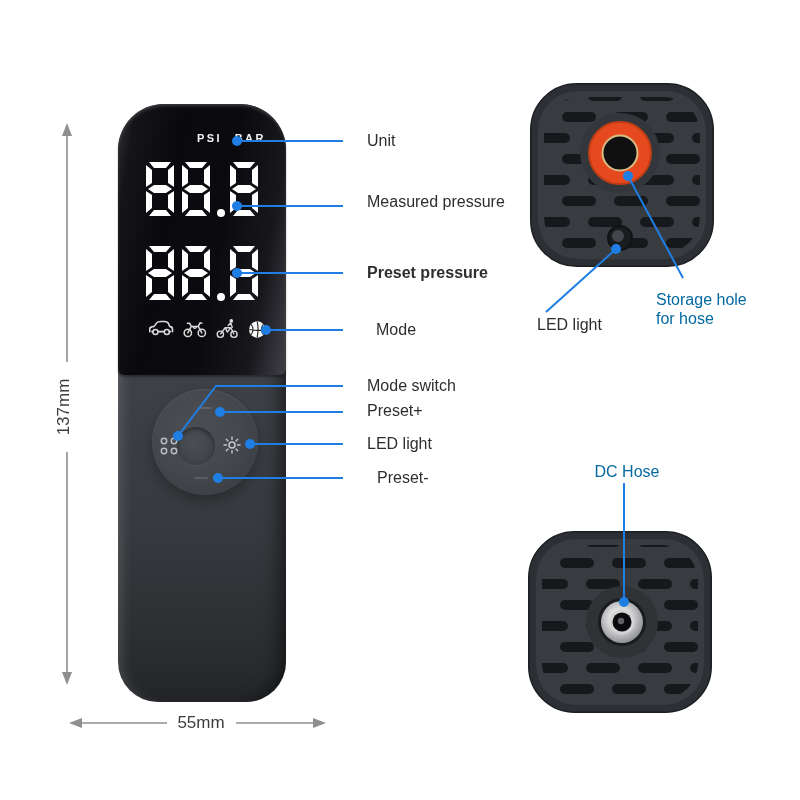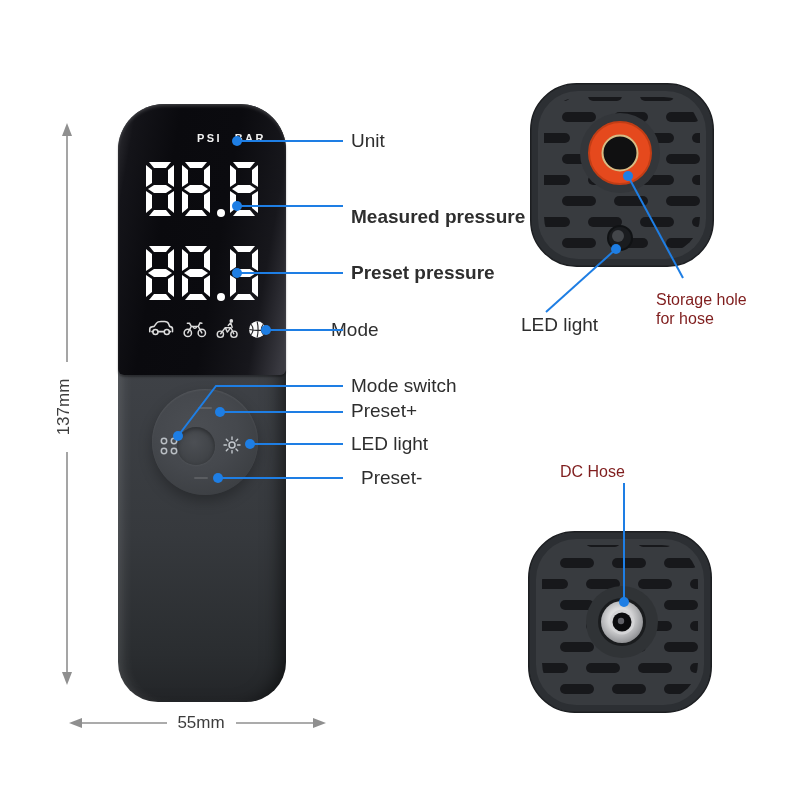--- a/index.html
+++ b/index.html
@@ -24,22 +24,22 @@
 
   .dial{position:absolute;left:34px;top:285px;width:106px;height:106px;border-radius:50%;
         background:radial-gradient(circle at 42% 38%,#4b4e53 0%,#45484d 45%,#3c3f43 78%,#36393d 100%);
         box-shadow:0 6px 14px rgba(0,0,0,.28), inset 0 1px 2px rgba(255,255,255,.08);}
   .dial-inner{position:absolute;left:25px;top:38px;width:38px;height:38px;border-radius:50%;
         background:radial-gradient(circle at 45% 40%,#4c4f54,#3f4246 70%);
         box-shadow:inset 0 2px 4px rgba(0,0,0,.35), 0 1px 2px rgba(255,255,255,.05);}
   .dial-mark{position:absolute;width:14px;height:2px;background:rgba(255,255,255,.13);border-radius:1px;}
 
   
-  .callout{position:absolute;font-size:19px;color:#2e2e2e;transform:translateY(-50%);white-space:nowrap;}
-  .labelblock{position:absolute;font-size:16px;color:#7f1d1d;line-height:1.2;}
+  .callout{position:absolute;font-size:16px;color:#2e2e2e;transform:translateY(-50%);white-space:nowrap;margin-left:16px;}
+  .labelblock{position:absolute;font-size:16px;color:#0369a1;line-height:1.2;}
 
   
   .dim{position:absolute;font-size:17px;color:#3d3d3d;}
   .dim-v{transform:translate(-50%,-50%) rotate(-90deg);}
   .dim-h{transform:translate(-50%,-50%);}
 
   
   #overlay{position:absolute;left:0;top:0;z-index:5;pointer-events:none;}
   .txt-layer{z-index:6;}
 </style>
@@ -245,29 +245,29 @@
     <g fill="#8F8F8F">
       <polygon points="67,123 62,136 72,136"></polygon>
       <polygon points="67,685 62,672 72,672"></polygon>
       <polygon points="69,723 82,718 82,728"></polygon>
       <polygon points="326,723 313,718 313,728"></polygon>
     </g>
   </svg>
 
   <div class="txt-layer">
     <div class="callout" style="left:351px;top:141px;">Unit</div>
-    <div class="callout" style="left:351px;top:217px;font-weight:bold;">Measured pressure</div>
+    <div class="callout" style="left:351px;top:202px;">Measured pressure</div>
     <div class="callout" style="left:351px;top:273px;font-weight:bold;">Preset pressure</div>
-    <div class="callout" style="left:331px;top:330px;">Mode</div>
+    <div class="callout" style="left:360px;top:330px;">Mode</div>
     <div class="callout" style="left:351px;top:386px;text-align:center;">Mode switch</div>
     <div class="callout" style="left:351px;top:411px;">Preset+</div>
     <div class="callout" style="left:351px;top:444px;">LED light</div>
     <div class="callout" style="left:361px;top:478px;">Preset-</div>
 
     <div class="callout" style="left:521px;top:325px;">LED light</div>
     <div class="labelblock" style="left:656px;top:290px;width:104px;">Storage hole for hose</div>
-    <div class="labelblock" style="left:560px;top:462px;width:134px;">DC Hose</div>
+    <div class="labelblock" style="left:560px;top:462px;width:134px;text-align:center;">DC Hose</div>
 
     <div class="dim dim-v" style="left:64px;top:407px;">137mm</div>
     <div class="dim dim-h" style="left:201px;top:723px;">55mm</div>
   </div>
 
 </div>
 
 </body></html>

